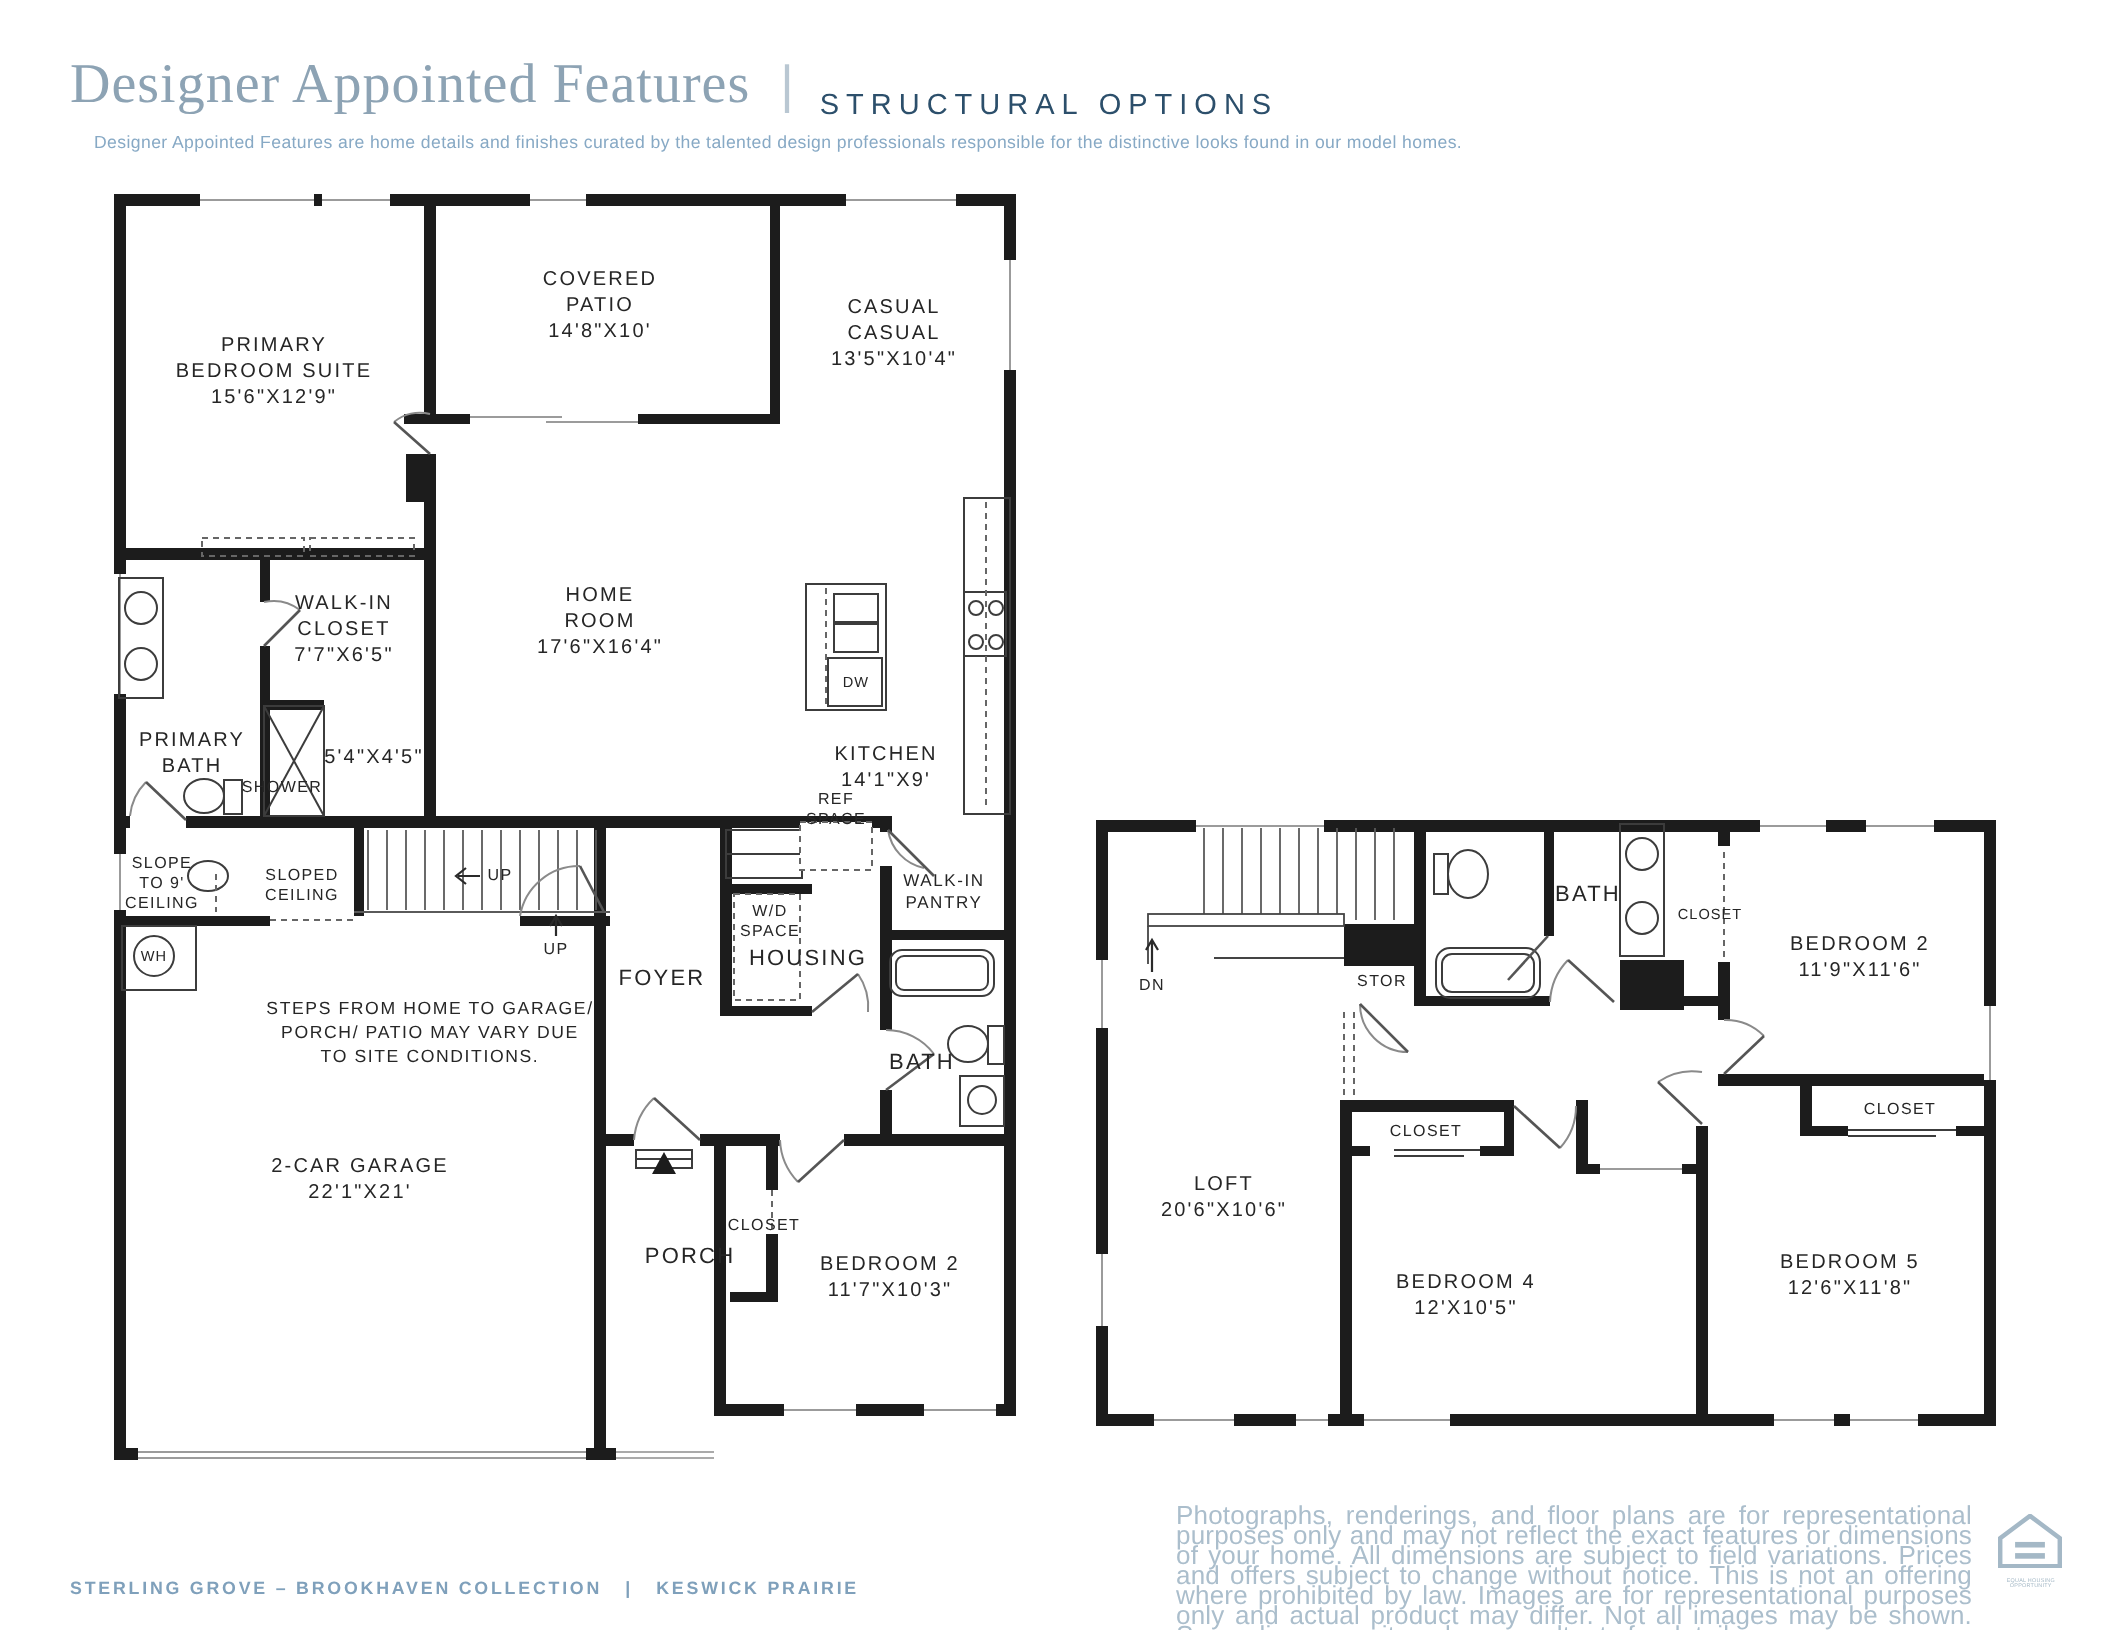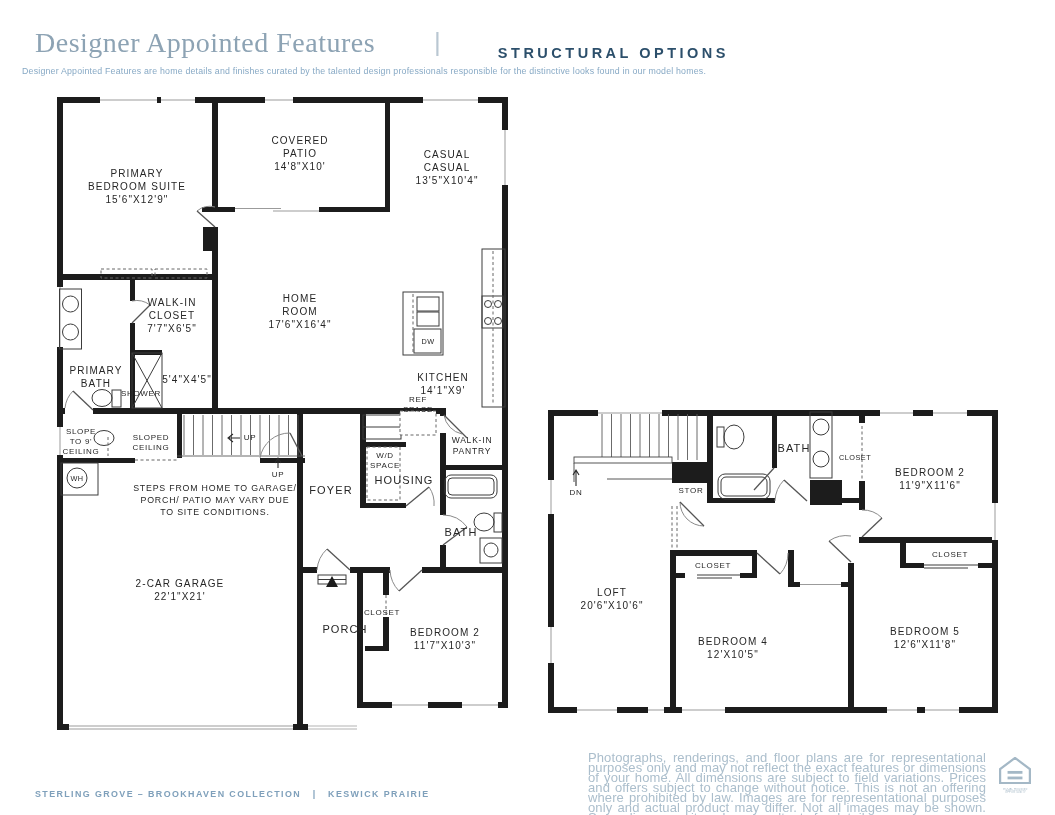--- a/index.html
+++ b/index.html
@@ -1,33 +1,33 @@
 <!DOCTYPE html>
 <html><head>
 <meta charset="utf-8">
 <style>
   html,body{margin:0;padding:0;}
   body{width:1055px;height:815px;background:#ffffff;position:relative;overflow:hidden;
        font-family:"Liberation Sans",sans-serif;}
-  .hdr{position:absolute;left:35px;top:24px;display:flex;align-items:center;gap:44px;}
+  .hdr{position:absolute;left:35px;top:24px;display:flex;align-items:center;}
   .hdr-title{font-family:"Liberation Serif",serif;font-size:28px;color:#8da3b4;letter-spacing:.5px;}
   .hdr-sep{color:#b9c7d2;font-size:26px;font-weight:100;margin:0 13px 0 15px;}
-  .hdr-tag{font-size:14.5px;color:#2c4f6b;letter-spacing:3.5px;font-weight:700;margin-top:21px;}
-  .hdr-sub{position:absolute;left:22px;top:66px;font-size:8.8px;color:#87a9c5;letter-spacing:.2px;}
+  .hdr-tag{font-size:14.5px;color:#2c4f6b;letter-spacing:3.5px;font-weight:400;margin-top:21px;}
+  .hdr-sub{position:absolute;left:47px;top:66px;font-size:8.8px;color:#87a9c5;letter-spacing:.2px;}
   .plan{position:absolute;}
   #plan1{left:57px;top:97px;width:451px;height:633px;}
   #plan2{left:548px;top:410px;width:450px;height:303px;}
   .plan svg{position:absolute;left:0;top:0;}
   .lbl{position:absolute;transform:translate(-50%,-50%);text-align:center;color:#262626;
        font-size:10px;line-height:13px;letter-spacing:1.1px;white-space:nowrap;}
   .big{font-size:11px;}
   .md{font-size:8.5px;line-height:11px;letter-spacing:.8px;}
   .sm{font-size:8px;line-height:10px;letter-spacing:.7px;}
   .xs{font-size:7.3px;line-height:9px;letter-spacing:.5px;}
-  .note{font-size:8.8px;line-height:12px;letter-spacing:.8px;}
+  .note{font-size:8.8px;line-height:12px;letter-spacing:.8px;margin-top:16px;}
   .ftr-left{position:absolute;left:35px;top:757px;font-size:8.9px;font-weight:bold;color:#7fa0bb;
             letter-spacing:1.4px;line-height:15px;white-space:pre;}
   .ftr-disc{position:absolute;left:588px;top:753px;width:398px;font-size:13px;color:#abbecc;
             line-height:10px;text-align:justify;letter-spacing:.1px;}
   .eh{position:absolute;left:998px;top:757px;width:34px;text-align:center;color:#a4b8c6;}
   .eh-txt{font-size:6px;transform:scale(.45);transform-origin:center top;width:220%;margin-left:-60%;
           color:#a4b8c6;letter-spacing:.3px;line-height:6px;}
 </style>
 </head>
 <body>

